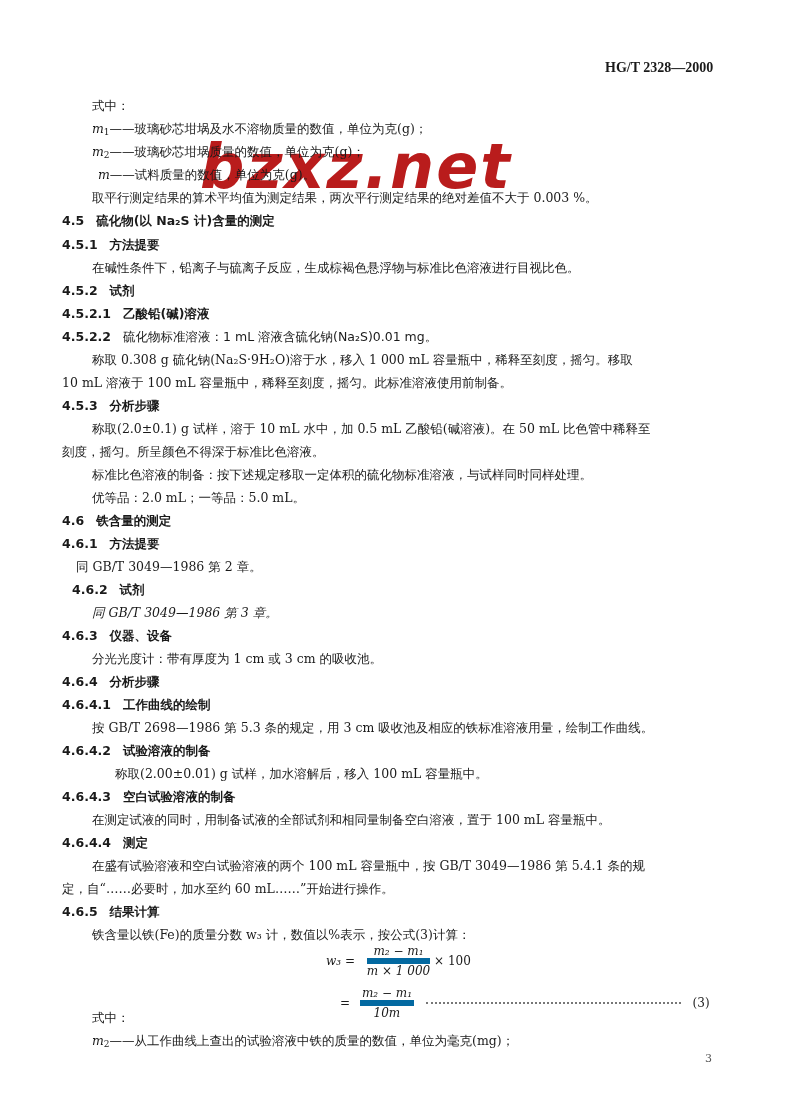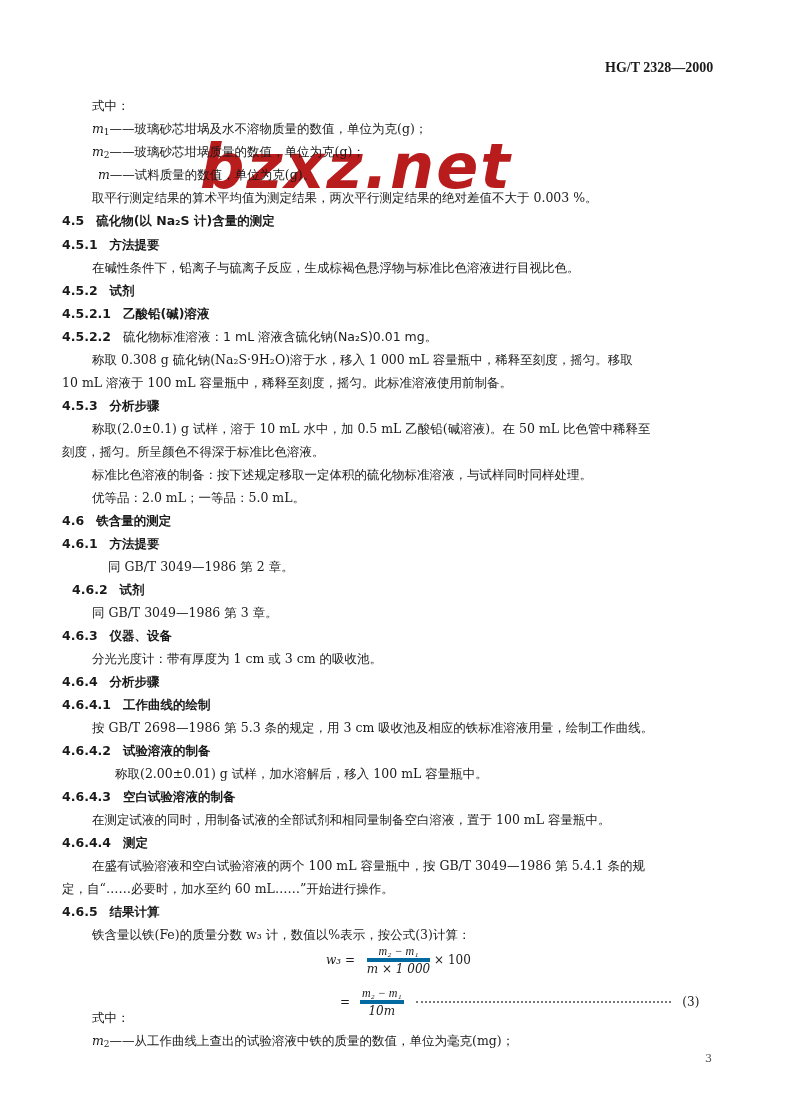--- a/index.html
+++ b/index.html
@@ -9,21 +9,21 @@
   .hdr { font-family: "Liberation Serif", serif; font-weight: bold; font-size: 14px; left: 605px; top: 60px; }
   .t { font-size: 12.5px; line-height: 16px; }
   .h { font-family: "DejaVu Sans", sans-serif; font-weight: bold; font-size: 12.5px; line-height: 16px; }
   .h .num { display: inline-block; min-width: 0; margin-right: 12px; }
   .sub { font-size: 9px; vertical-align: -2px; }
   .ital { font-style: italic; }
   .watermark { position: absolute; left: 200px; top: 130px; font-family: "DejaVu Sans", sans-serif;
                font-weight: bold; font-size: 62px; color: #b91c1c; letter-spacing: 2px; z-index: 0; font-style: italic; }
   .content { position: relative; z-index: 1; }
   .frac { display: inline-block; text-align: center; vertical-align: middle; font-style: italic; font-size: 12px; }
-  .frac .n { display: block; padding: 0 2px; border-bottom: 4px solid #0369a1; line-height: 14px; font-family: Liberation Serif, serif; }
+  .frac .n { display: block; padding: 0 2px; border-bottom: 6px solid #0369a1; line-height: 14px; }
   .frac .d { display: block; line-height: 14px; }
   .dots { display: inline-block; width: 255px; border-bottom: 2px dotted #777; vertical-align: middle; margin: 0 8px; }
   .pageno { font-size: 11px; color: #555; }
 </style>
 </head>
 <body>
 
 <div class="watermark">bzxz.net</div>
 
 <div class="content">
@@ -67,25 +67,25 @@
   <div class="abs t" style="left:62px; top:444px;">刻度，摇匀。所呈颜色不得深于标准比色溶液。</div>
   <div class="abs t" style="left:92px; top:467px;">标准比色溶液的制备：按下述规定移取一定体积的硫化物标准溶液，与试样同时同样处理。</div>
   <div class="abs t" style="left:92px; top:490px;">优等品：2.0 mL；一等品：5.0 mL。</div>
 
   <div class="abs h" style="left:62px; top:513px;">
     <span class="num">4.6</span><span>铁含量的测定</span>
   </div>
   <div class="abs h" style="left:62px; top:536px;">
     <span class="num">4.6.1</span><span>方法提要</span>
   </div>
-  <div class="abs t" style="left:108px; top:559px;">同 GB/T 3049—1986 第 2 章。</div>
+  <div class="abs t" style="left:76px; top:559px;">同 GB/T 3049—1986 第 2 章。</div>
   <div class="abs h" style="left:72px; top:582px;">
     <span class="num">4.6.2</span><span>试剂</span>
   </div>
-  <div class="abs t" style="left:92px; top:605px;">同 GB/T 3049—1986 第 3 章。</div>
+  <div class="abs t" style="left:92px; top:605px;font-style:italic;">同 GB/T 3049—1986 第 3 章。</div>
   <div class="abs h" style="left:62px; top:628px;">
     <span class="num">4.6.3</span><span>仪器、设备</span>
   </div>
   <div class="abs t" style="left:92px; top:651px;">分光光度计：带有厚度为 1 cm 或 3 cm 的吸收池。</div>
   <div class="abs h" style="left:62px; top:674px;">
     <span class="num">4.6.4</span><span>分析步骤</span>
   </div>
   <div class="abs h" style="left:62px; top:697px;">
     <span class="num">4.6.4.1</span><span>工作曲线的绘制</span>
   </div>

